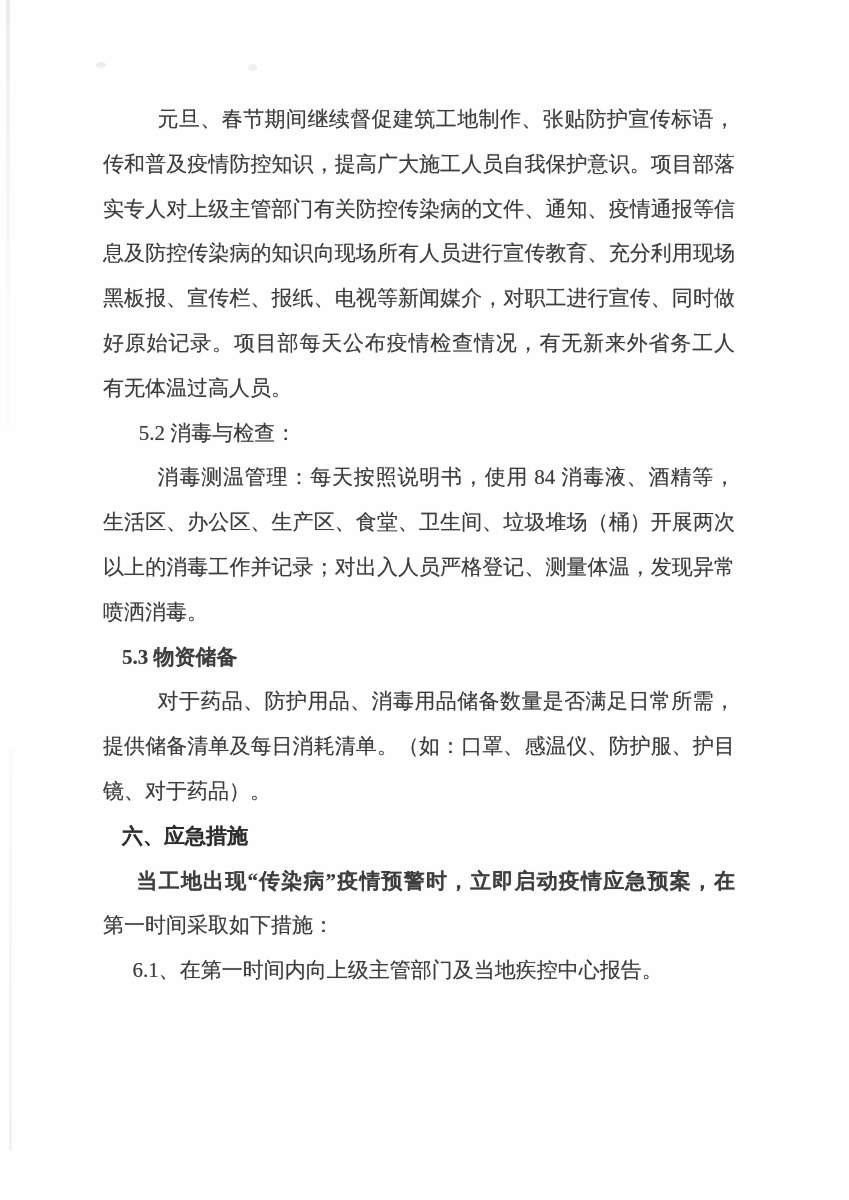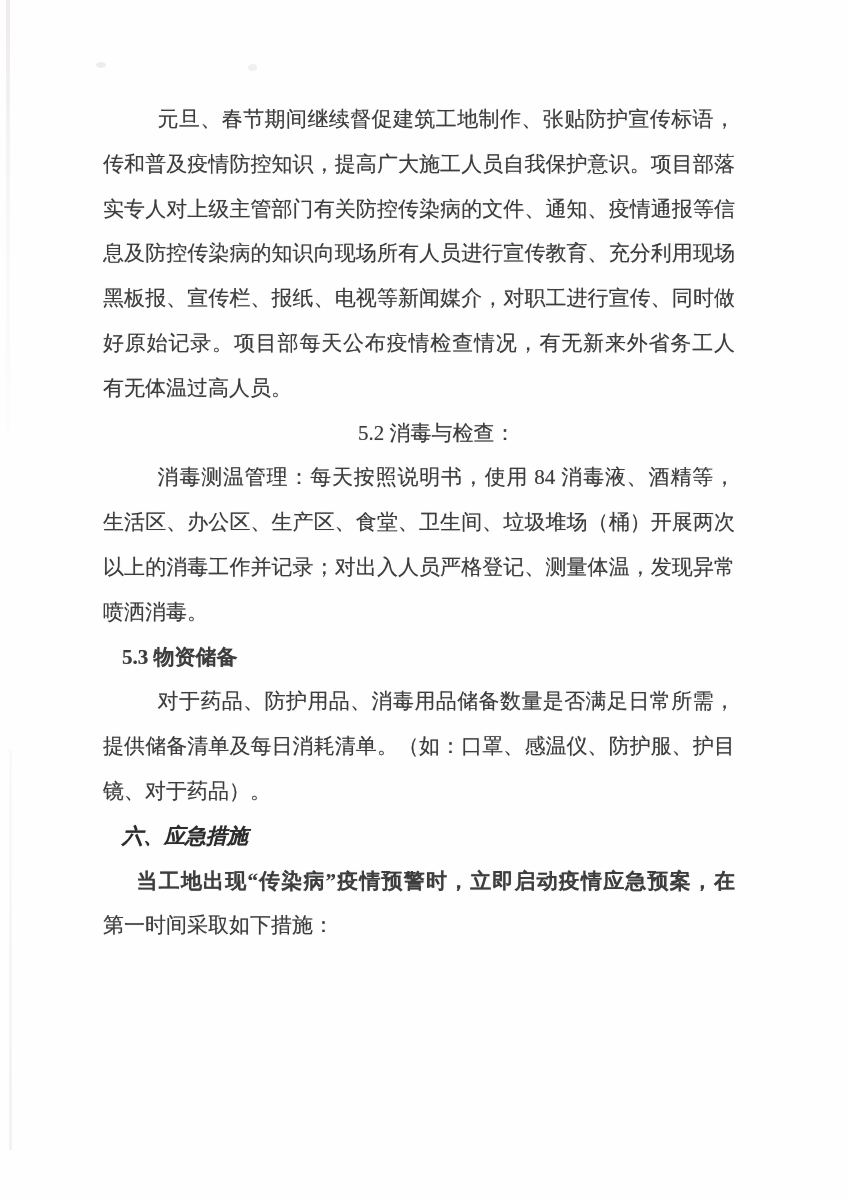--- a/index.html
+++ b/index.html
@@ -80,26 +80,27 @@
   <div class="scan-speck-1"></div>
   <div class="scan-speck-2"></div>
   <div class="text-block" id="doc-lines">
       <div class="line just" style="padding-left: 2.6em;">元旦、春节期间继续督促建筑工地制作、张贴防护宣传标语，宣</div>
       <div class="line just">传和普及疫情防控知识，提高广大施工人员自我保护意识。项目部落</div>
       <div class="line just">实专人对上级主管部门有关防控传染病的文件、通知、疫情通报等信</div>
       <div class="line just">息及防控传染病的知识向现场所有人员进行宣传教育、充分利用现场</div>
       <div class="line just">黑板报、宣传栏、报纸、电视等新闻媒介，对职工进行宣传、同时做</div>
       <div class="line just">好原始记录。项目部每天公布疫情检查情况，有无新来外省务工人员，</div>
       <div class="line">有无体温过高人员。</div>
-      <div class="line" style="padding-left: 1.7em; text-align: center;">5.2 消毒与检查：</div>
+      <div class="line" style="padding-left: 1.7em;">5.2 消毒与检查：</div>
       <div class="line just" style="padding-left: 2.6em;">消毒测温管理：每天按照说明书，使用 84 消毒液、酒精等，对</div>
       <div class="line just">生活区、办公区、生产区、食堂、卫生间、垃圾堆场（桶）开展两次</div>
       <div class="line just">以上的消毒工作并记录；对出入人员严格登记、测量体温，发现异常</div>
       <div class="line">喷洒消毒。</div>
       <div class="line" style="padding-left: 0.9em; font-weight: bold;">5.3 物资储备</div>
       <div class="line just" style="padding-left: 2.6em;">对于药品、防护用品、消毒用品储备数量是否满足日常所需，并</div>
       <div class="line just">提供储备清单及每日消耗清单。（如：口罩、感温仪、防护服、护目</div>
       <div class="line">镜、对于药品）。</div>
-      <div class="line bold" style="padding-left: 0.9em; font-style: italic;">六、应急措施</div>
+      <div class="line bold" style="padding-left: 0.9em;">六、应急措施</div>
       <div class="line just" style="padding-left: 1.6em; font-weight: bold;">当工地出现“传染病”疫情预警时，立即启动疫情应急预案，在</div>
       <div class="line">第一时间采取如下措施：</div>
+      <div class="line" style="padding-left: 1.4em;">6.1、在第一时间内向上级主管部门及当地疾控中心报告。</div>
     </div>
 </div>
 
 </body></html>

